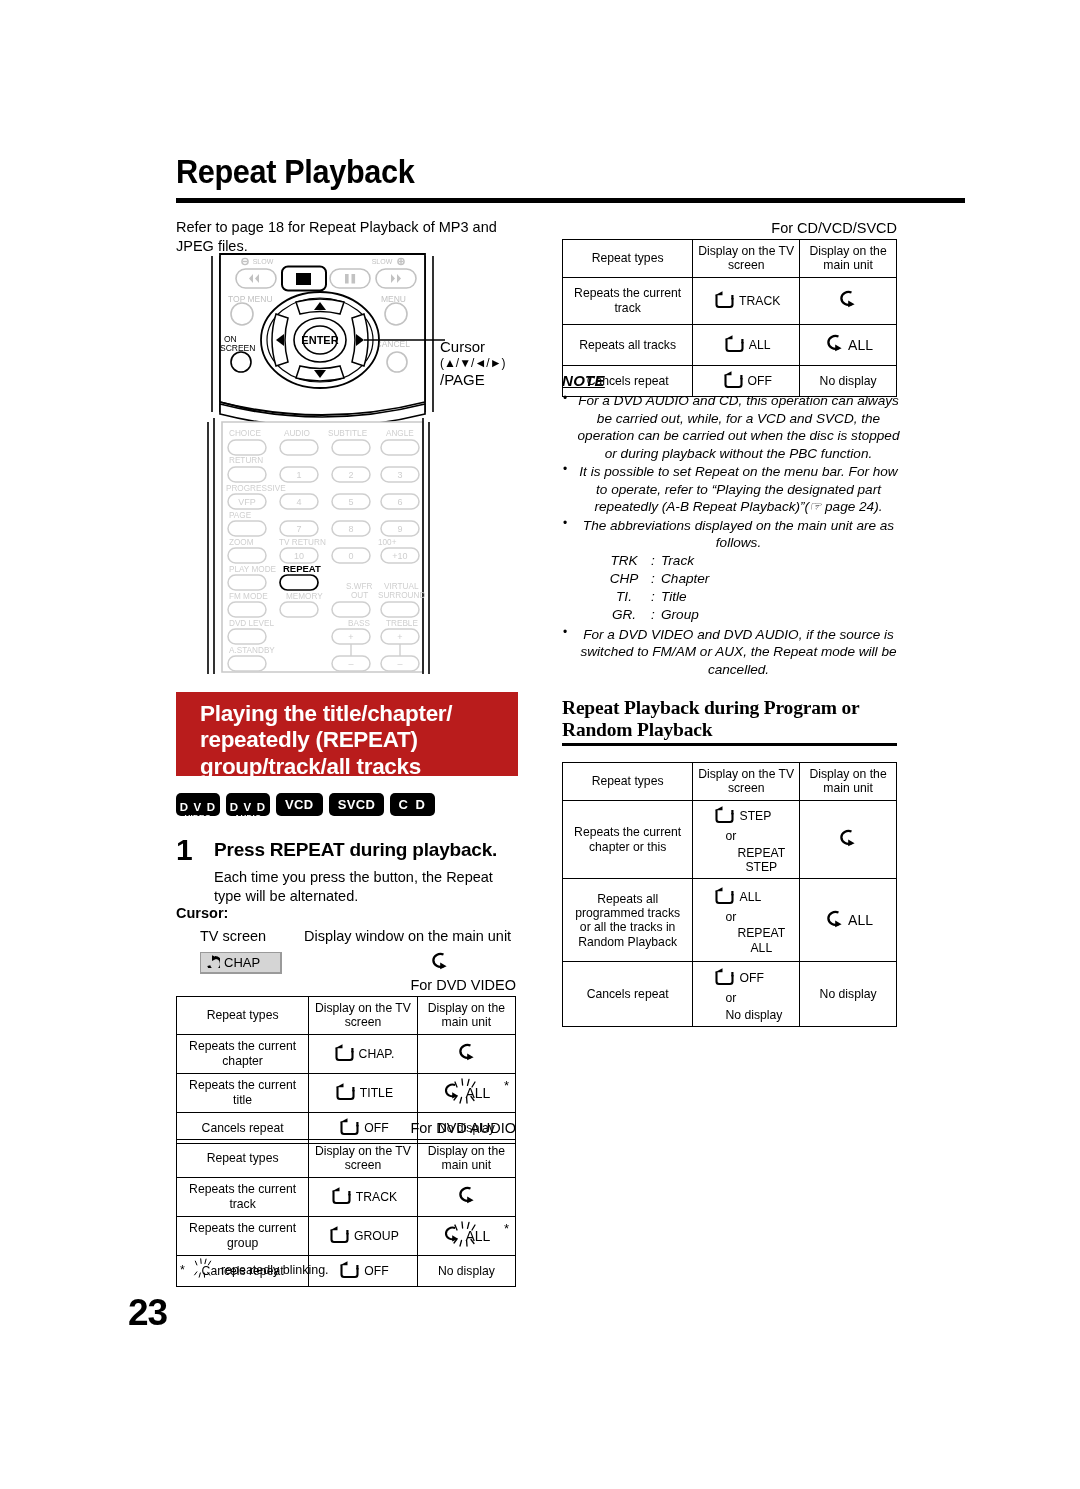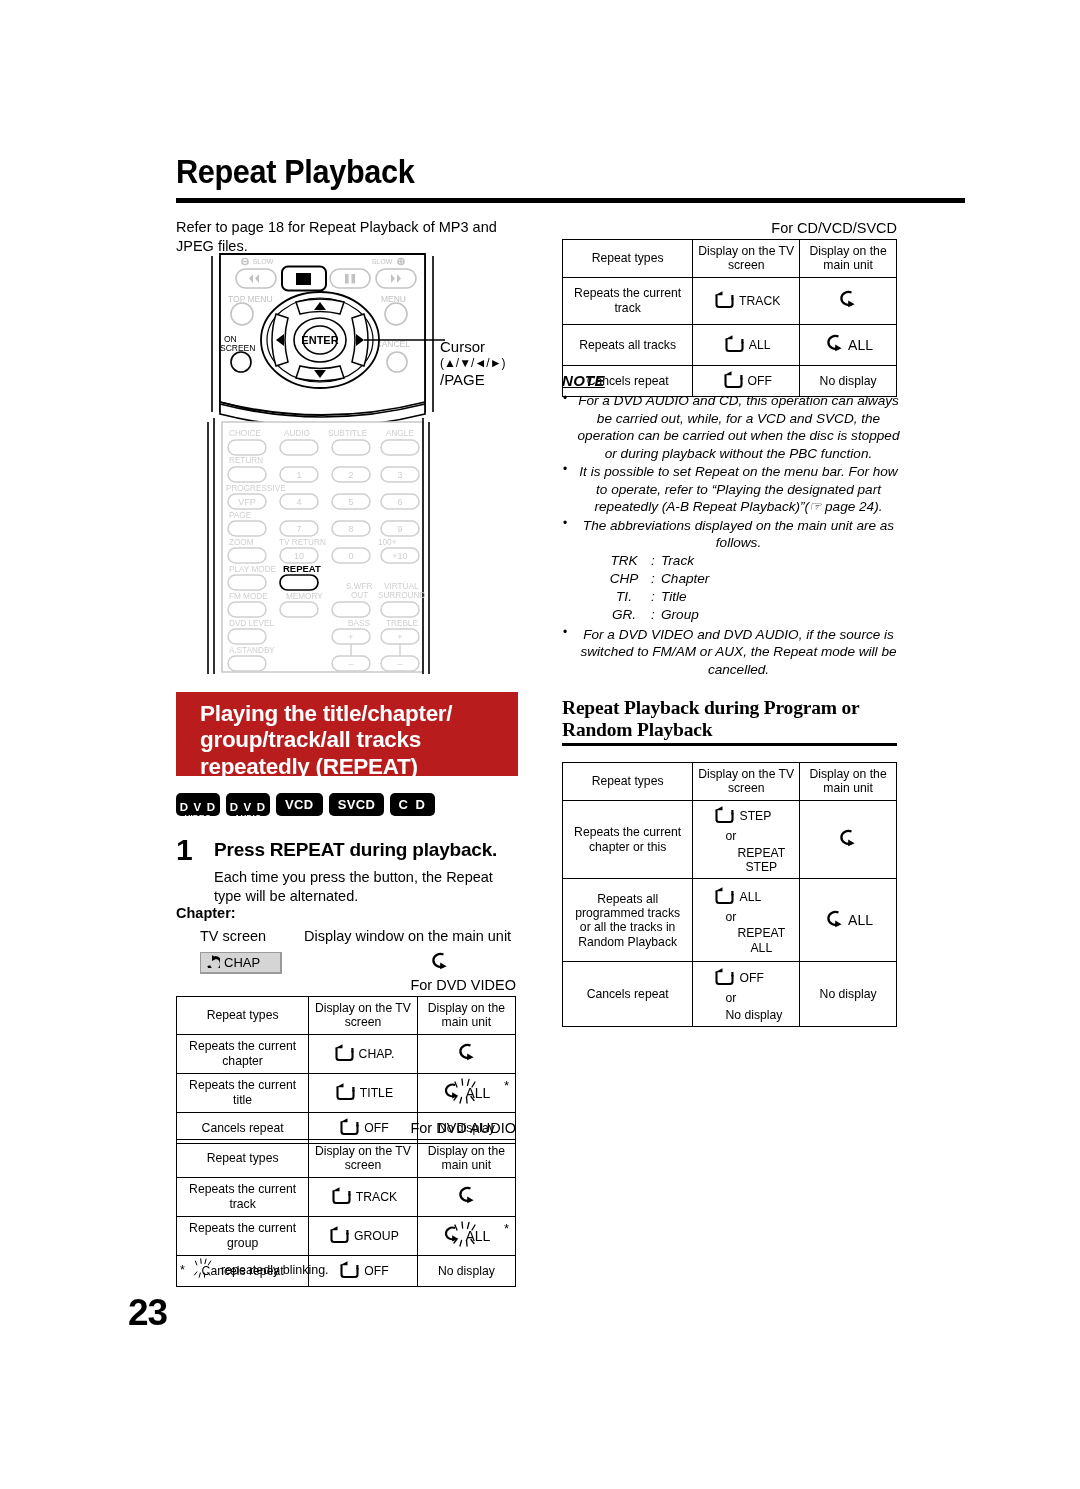--- a/index.html
+++ b/index.html
@@ -527,22 +527,22 @@
   </div>
 
   <div class="callout-text">
     <div>Cursor</div>
     <div class="arrowsym">(▲/▼/◄/►)</div>
     <div>/PAGE</div>
   </div>
 
   <div id="section-banner">
     <div class="ln">Playing the title/chapter/</div>
+    <div class="ln">repeatedly (REPEAT)</div>
     <div class="ln">group/track/all tracks</div>
-    <div class="ln">repeatedly (REPEAT)</div>
   </div>
 
   <div id="disc-badges">
     <div class="badge two">
       <span class="b1">D V D</span>
       <span class="b2">VIDEO</span>
     </div>
     <div class="badge two">
       <span class="b1">D V D</span>
       <span class="b2">AUDIO</span>
@@ -551,21 +551,21 @@
     <div class="badge one">SVCD</div>
     <div class="badge one cd">C D</div>
   </div>
 
   <div id="step-row">
     <div id="step-num">1</div>
     <div id="step-title">Press REPEAT during playback.</div>
     <div id="step-desc">Each time you press the button, the Repeat type will be alternated.</div>
   </div>
 
-  <div id="example-label">Chapter:</div>
+  <div id="example-label">Cursor:</div>
   <div id="example-cols">
     <div id="ex-tv">TV screen</div>
     <div id="ex-dw">Display window on the main unit</div>
     <div id="chap-chip">
       <span class="ico">
         <svg width="14" height="13" viewBox="0 0 14 13">
             <use href="#def-chiploop"></use>
           </svg>
       </span>
       <span>CHAP</span>

